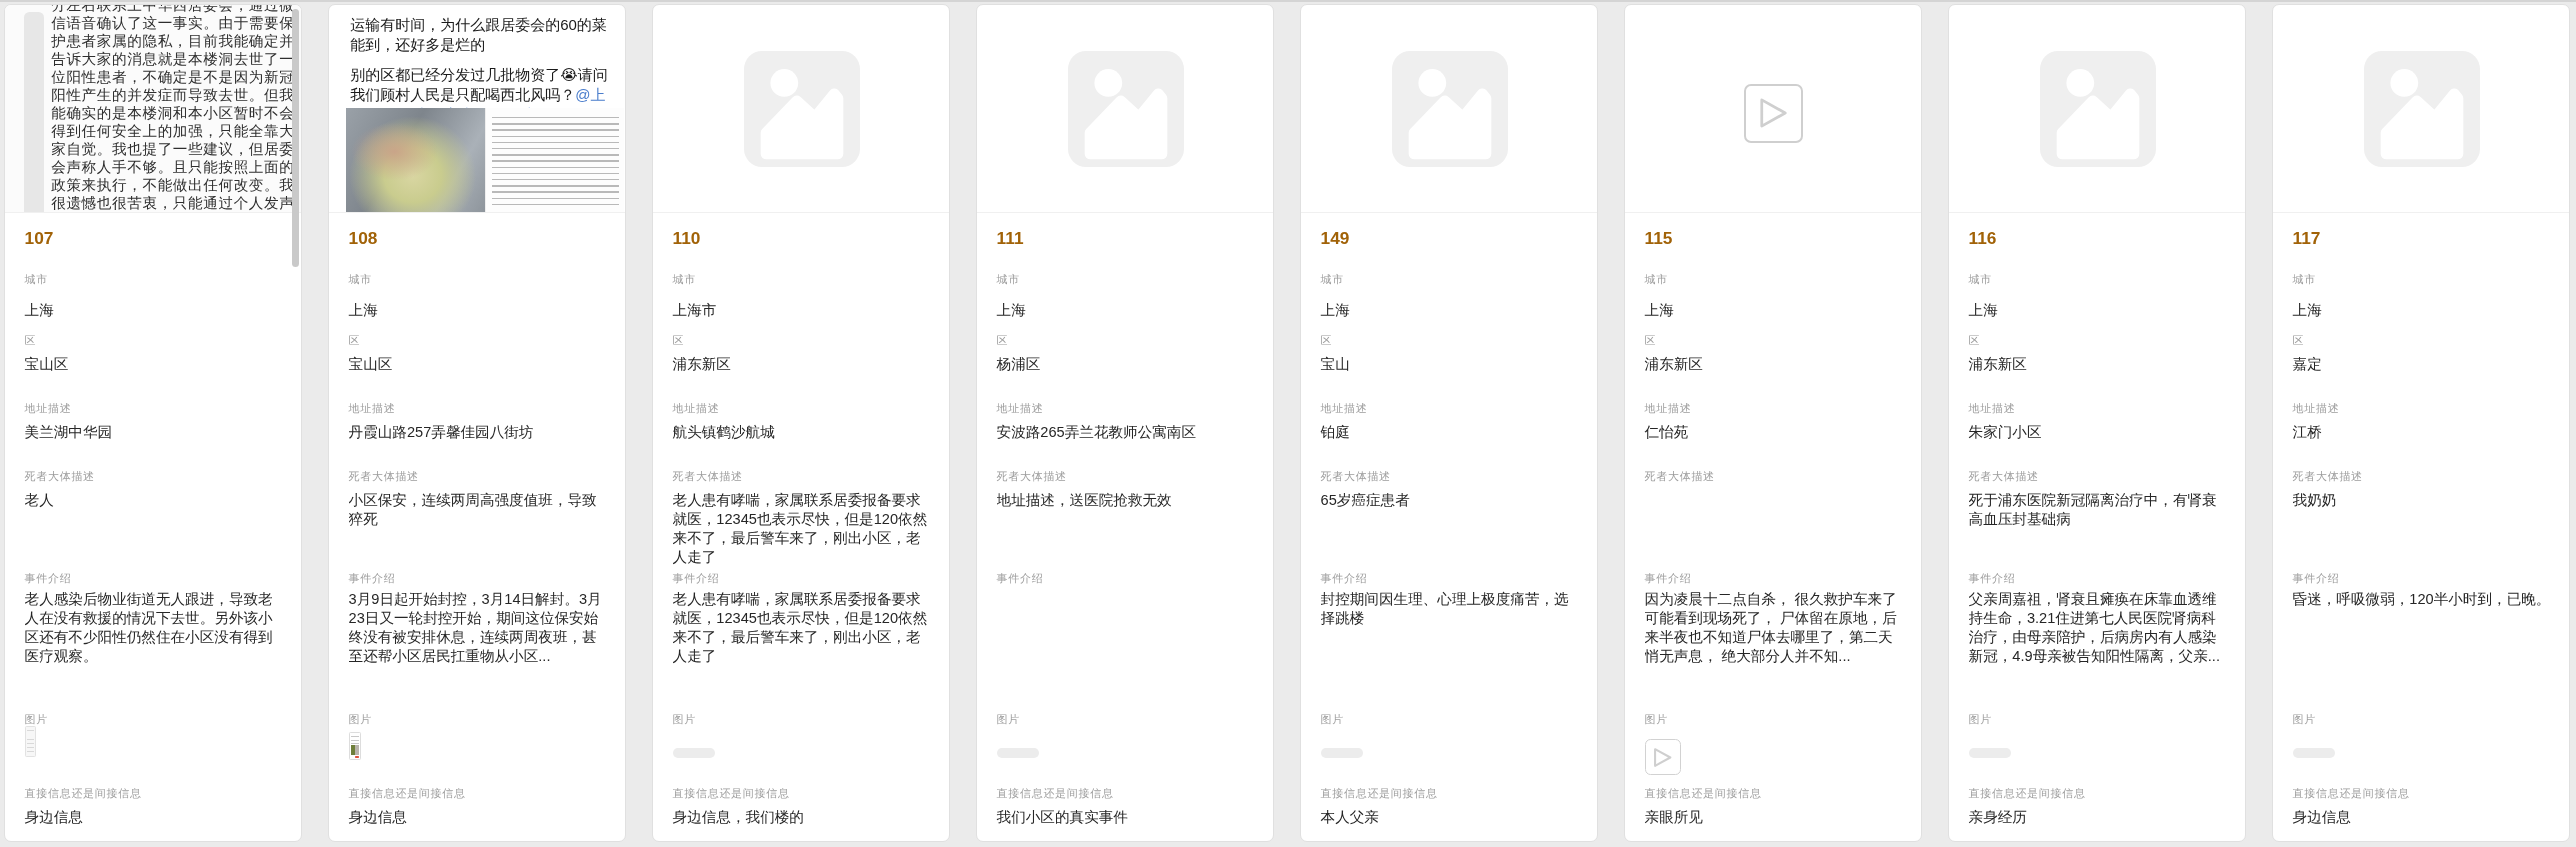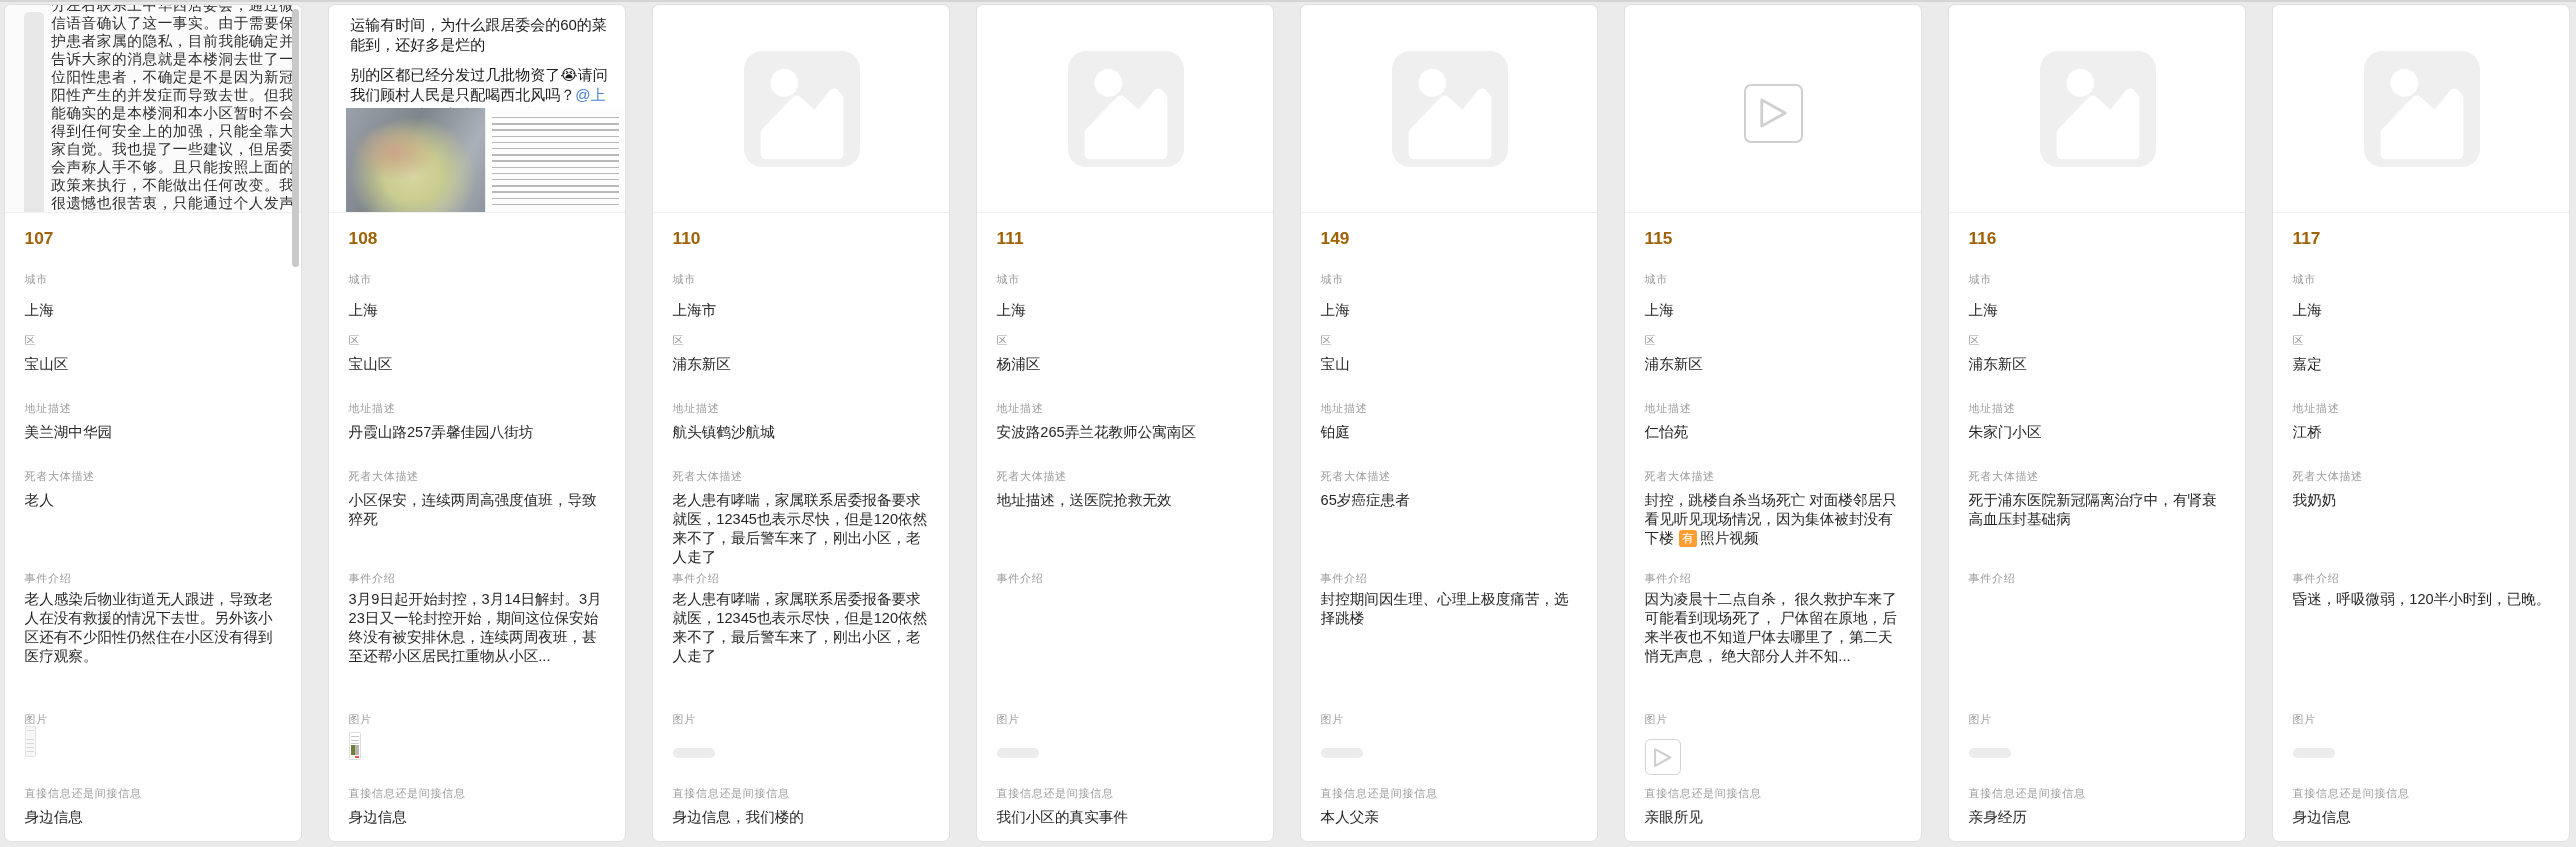--- a/index.html
+++ b/index.html
@@ -310,21 +310,20 @@
     <div class="lbl l-city">城市</div>
     <div class="val v-city">上海</div>
 
     <div class="lbl l-district">区</div>
     <div class="val v-district">浦东新区</div>
 
     <div class="lbl l-address">地址描述</div>
     <div class="val v-address">仁怡苑</div>
 
     <div class="lbl l-deceased">死者大体描述</div>
-    <div class="val v-deceased"><span>封控，跳楼自杀当场死亡 对面楼邻居只看见听见现场情况，因为集体被封没有下楼 </span><span class="badge js-badge">有</span><span>照片视频</span></div>
 
     <div class="lbl l-event">事件介绍</div>
     <div class="val v-event">因为凌晨十二点自杀， 很久救护车来了可能看到现场死了， 尸体留在原地，后来半夜也不知道尸体去哪里了，第二天悄无声息， 绝大部分人并不知...</div>
 
     <div class="lbl l-image">图片</div>
 
     <div class="thumb-video" style="display: block;">
       <svg width="19.4" height="21" viewBox="0 0 28 30">
         <polygon points="3,3 25,15 3,27" fill="none" stroke="#cfcfcf" stroke-width="3" stroke-linejoin="round"></polygon>
       </svg>
@@ -355,20 +354,21 @@
     <div class="lbl l-district">区</div>
     <div class="val v-district">浦东新区</div>
 
     <div class="lbl l-address">地址描述</div>
     <div class="val v-address">朱家门小区</div>
 
     <div class="lbl l-deceased">死者大体描述</div>
     <div class="val v-deceased"><span>死于浦东医院新冠隔离治疗中，有肾衰高血压封基础病</span><span></span></div>
 
     <div class="lbl l-event">事件介绍</div>
+    <div class="val v-event">父亲周嘉祖，肾衰且瘫痪在床靠血透维持生命，3.21住进第七人民医院肾病科治疗，由母亲陪护，后病房内有人感染新冠，4.9母亲被告知阳性隔离，父亲...</div>
 
     <div class="lbl l-image">图片</div>
     <div class="thumb-pill" style="display: block;"></div>
 
     <div class="lbl l-direct">直接信息还是间接信息</div>
     <div class="val v-direct">亲身经历</div>
 
   </article>
     <article class="card">
     <div class="top-area">

